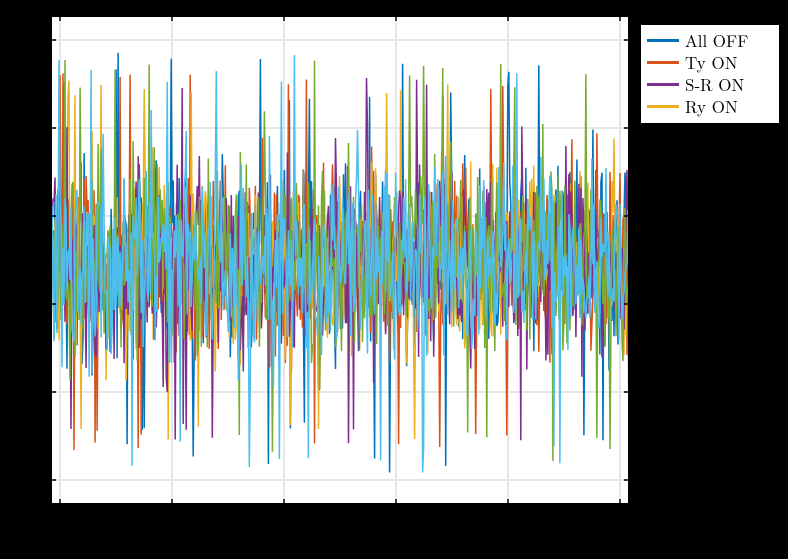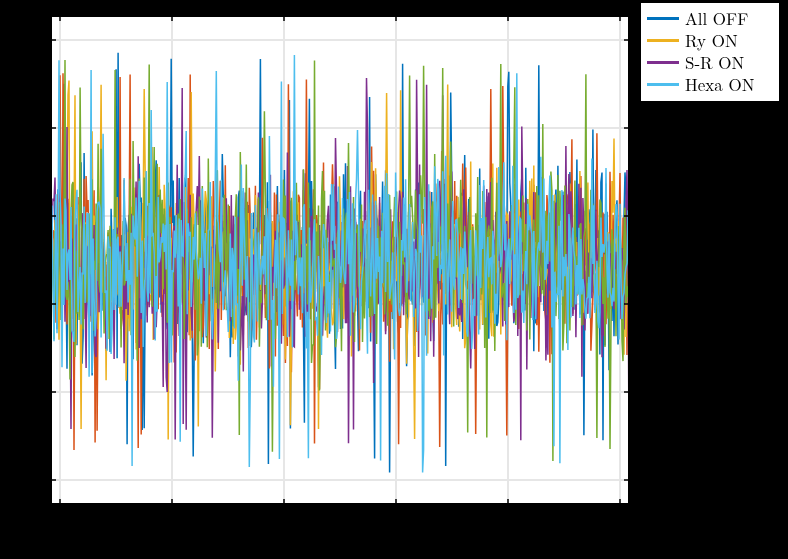--- a/index.html
+++ b/index.html
@@ -24,21 +24,21 @@
     stroke-width: 2;
   }
   .axis {
     stroke: #000;
     stroke-width: 2;
     fill: none;
   }
   .legend {
     position: absolute;
     left: 640px;
-    top: 2px;
+    top: 24px;
     width: 140px;
     background: #fff;
     border: 1.5px solid #000;
     padding: 4px 6px 6px 6px;
     box-sizing: border-box;
     font-size: 17px;
   }
   .legend-row {
     display: flex;
     align-items: center;
@@ -112,24 +112,24 @@
     </g>
   </svg>
 </div>
 
 <div class="legend">
   <div class="legend-row">
     <div class="legend-swatch" style="background:#0072bd"></div>
     <span class="legend-label">All OFF</span>
   </div>
   <div class="legend-row">
-    <div class="legend-swatch" style="background:#edb120"></div>
-    <span class="legend-label">Ry ON</span>
+    <div class="legend-swatch" style="background:#d95319"></div>
+    <span class="legend-label">Ty ON</span>
   </div>
   <div class="legend-row">
     <div class="legend-swatch" style="background:#7e2f8e"></div>
     <span class="legend-label">S-R ON</span>
   </div>
   <div class="legend-row">
-    <div class="legend-swatch" style="background:#4dbeee"></div>
-    <span class="legend-label">Hexa ON</span>
+    <div class="legend-swatch" style="background:#edb120"></div>
+    <span class="legend-label">Ry ON</span>
   </div>
 </div>
 
 </body></html>

